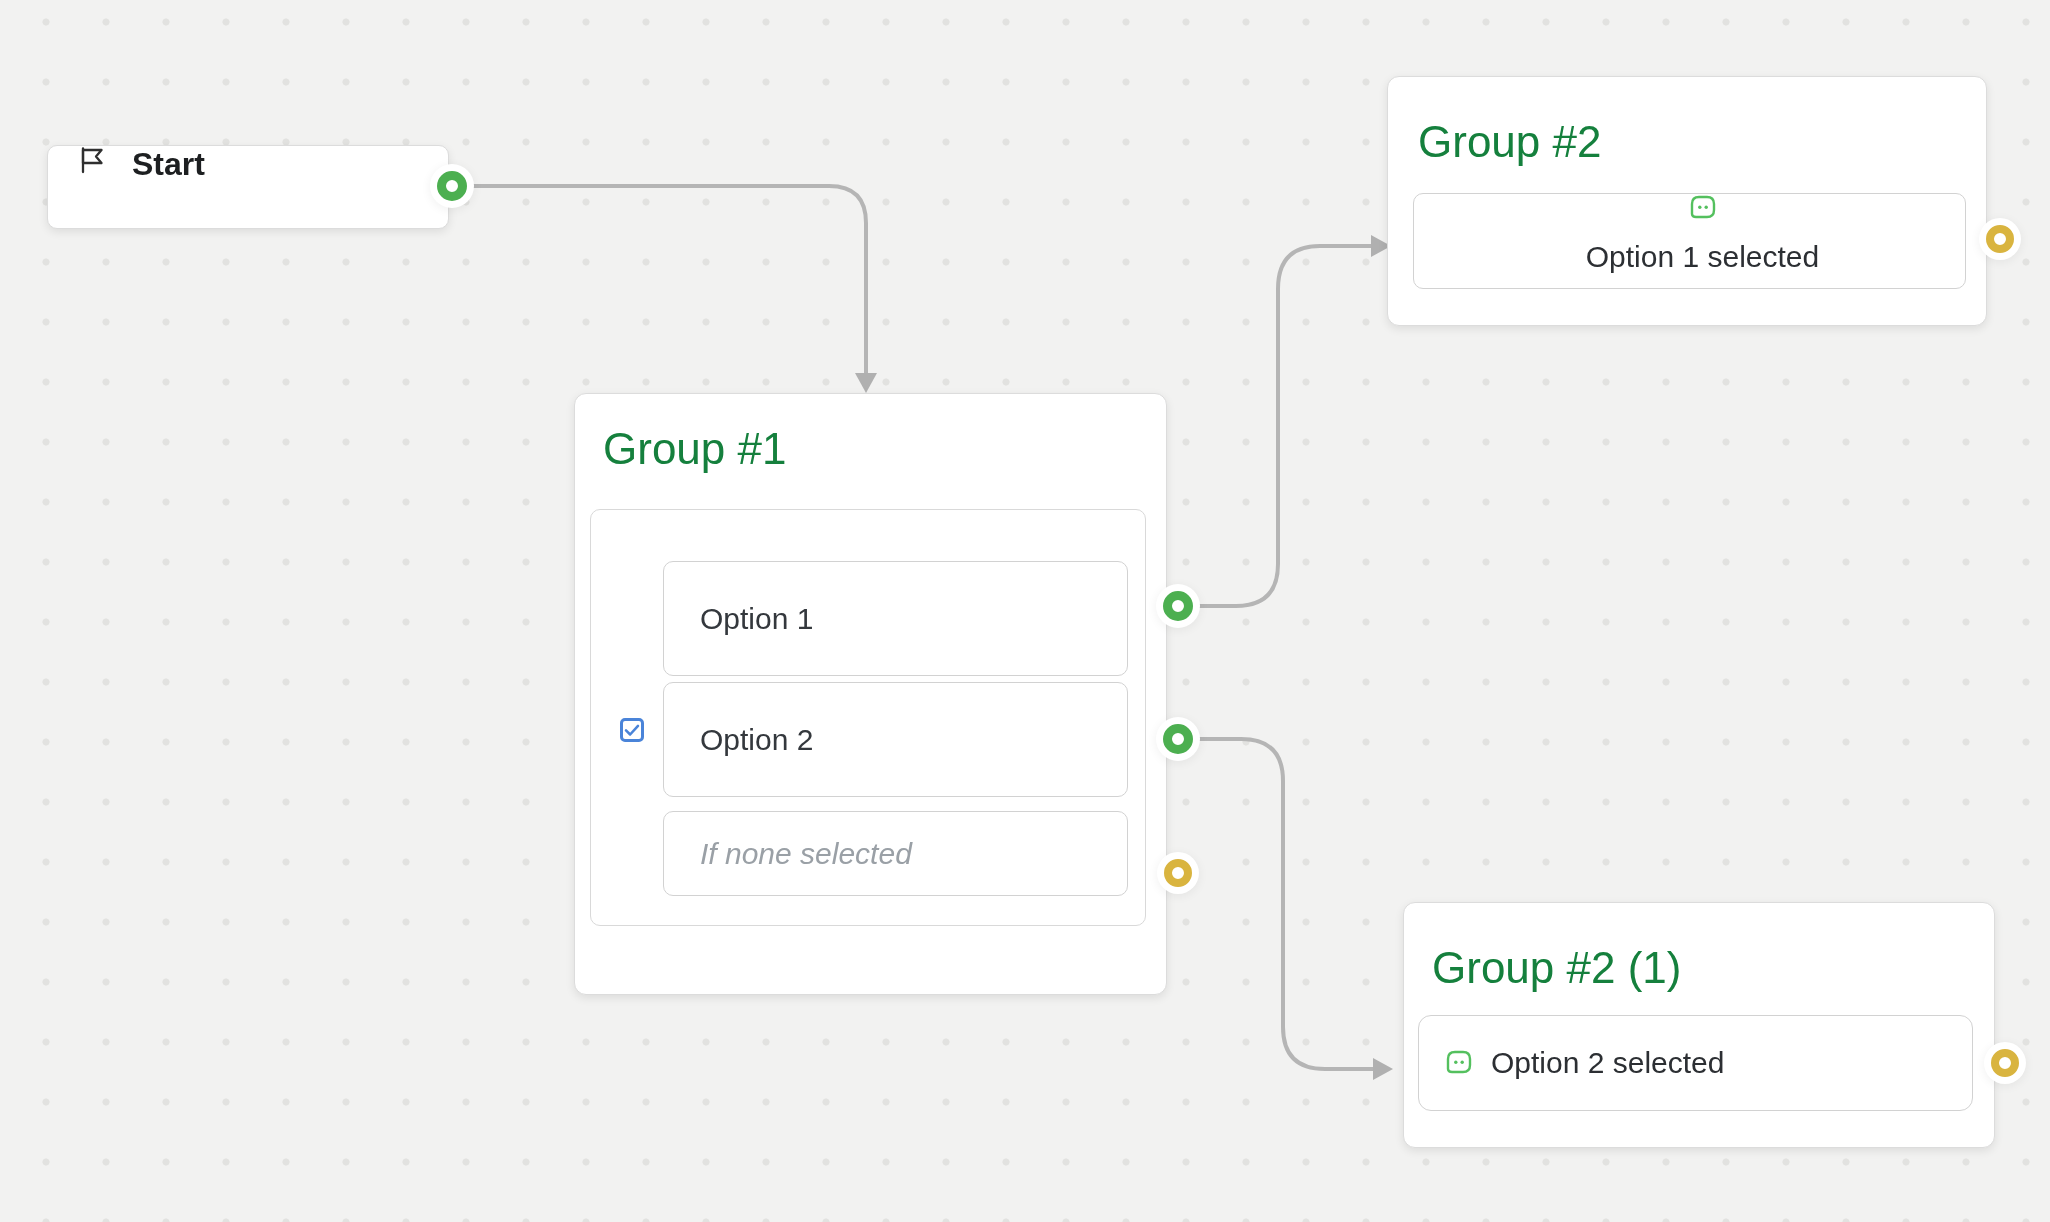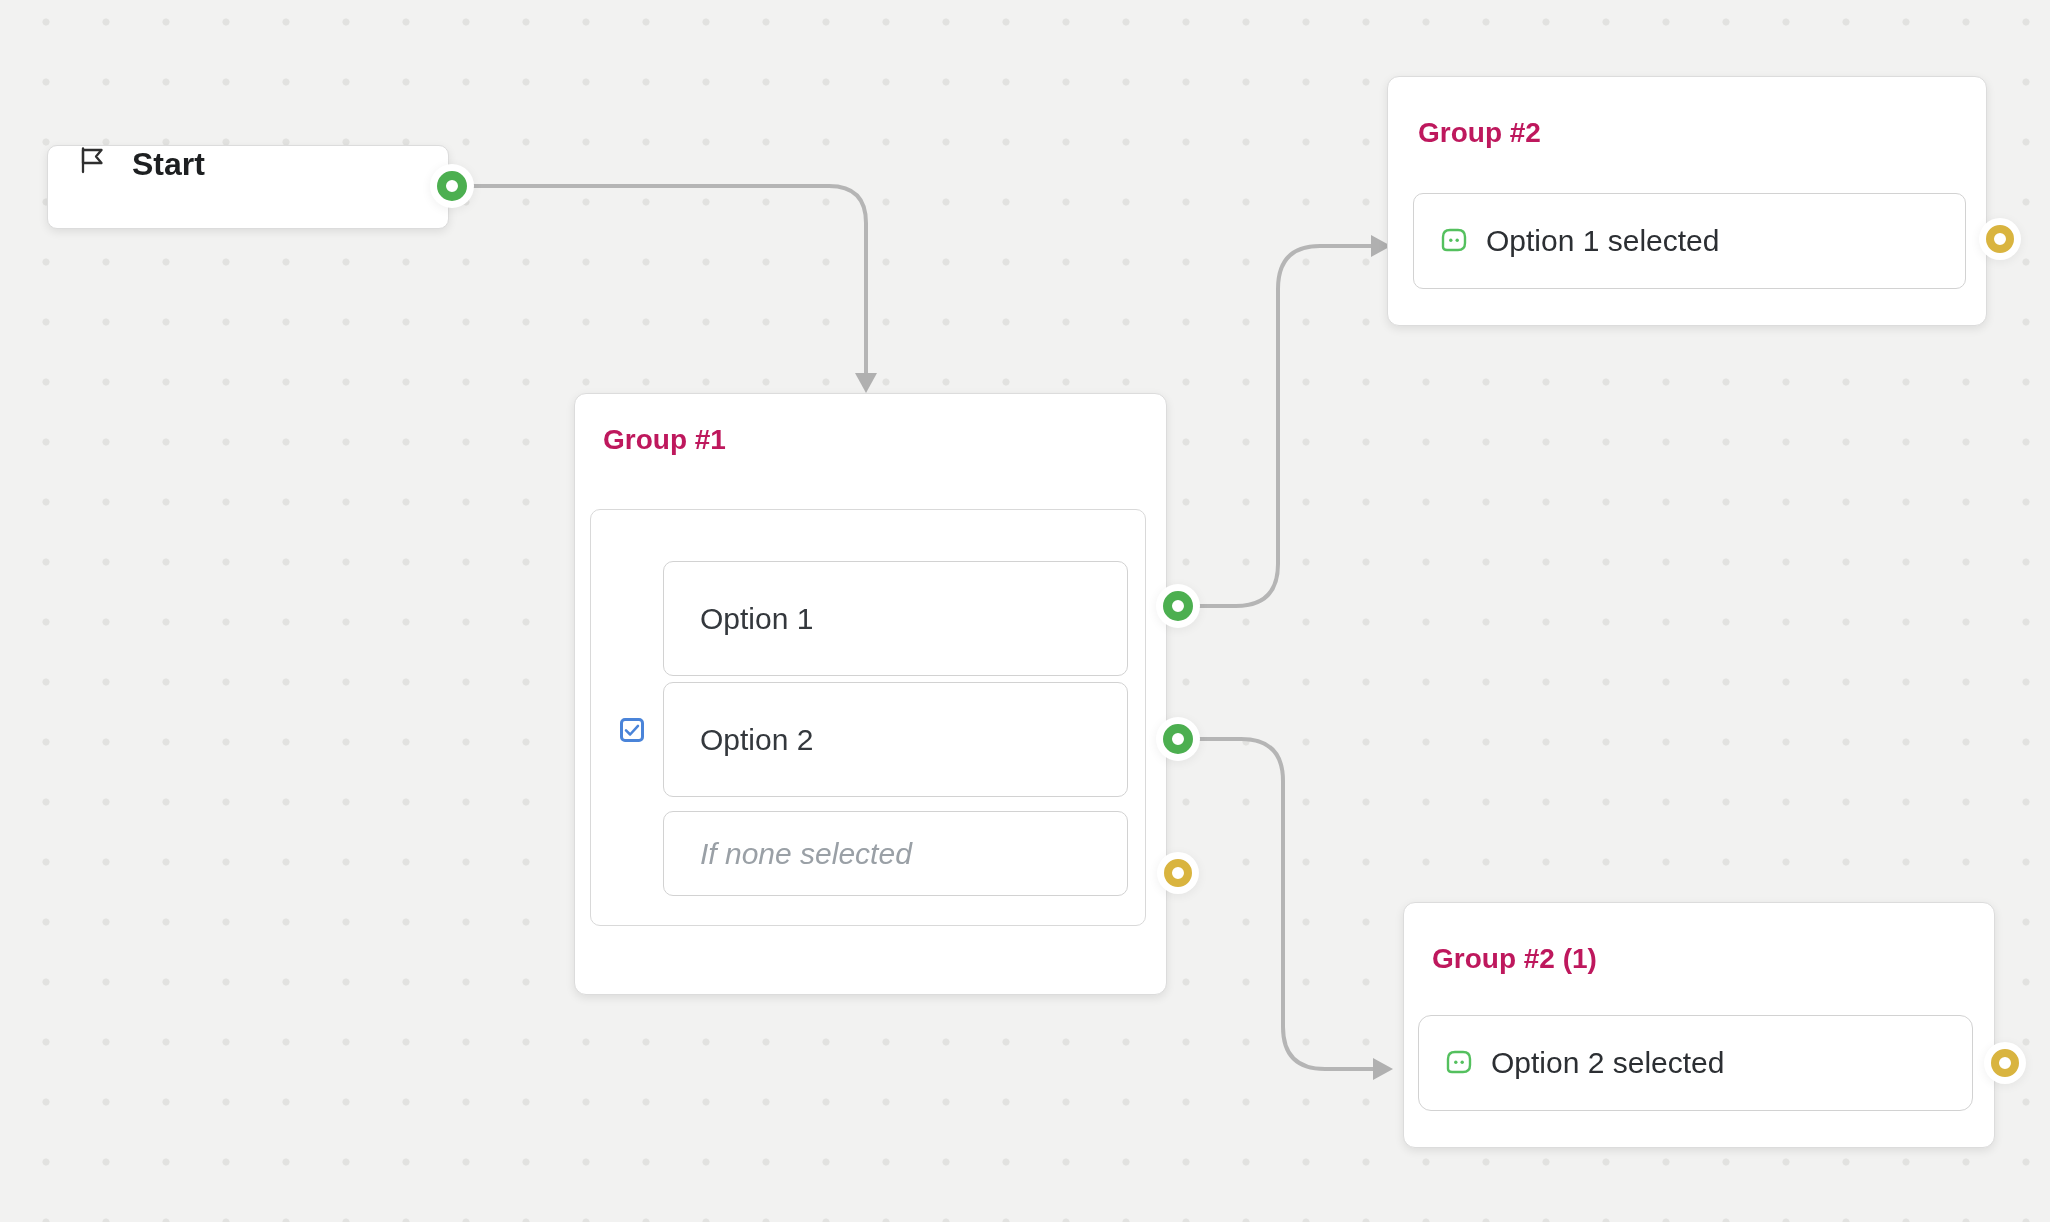--- a/index.html
+++ b/index.html
@@ -11,21 +11,21 @@
     background-size:60px 60px;background-position:16px 52px;
   }
   svg.connectors{position:absolute;left:0;top:0;width:2050px;height:1222px;}
   .node{position:absolute;background:#fff;border:1px solid #dcdcdc;border-radius:12px;
         box-shadow:0 3px 10px rgba(0,0,0,0.09);box-sizing:border-box;}
   
   .start{left:47px;top:145px;width:402px;height:84px;border-radius:10px;
          display:flex;gap:26px;padding-left:30px;}
   .title-text{font-size:32px;font-weight:bold;color:#1d1f21;white-space:nowrap;}
   
-  .group-title{position:absolute;font-size:28px;font-weight:bold;color:#be185d;white-space:nowrap;}
+  .group-title{position:absolute;font-size:44px;font-weight:normal;color:#15803d;white-space:nowrap;}
   .g1{left:574px;top:393px;width:593px;height:602px;padding-left:21px;}
   .g1 .group-title{left:28px;top:30px;}
   .btn-container{position:absolute;left:15px;top:115px;width:556px;height:417px;
                  border:1px solid #d9d9d9;border-radius:10px;box-sizing:border-box;background:#fff;}
   .opt-box{position:absolute;left:88px;width:465px;border:1px solid #d2d2d2;border-radius:10px;
            box-sizing:border-box;display:flex;align-items:center;padding-left:36px;
            font-size:30px;color:#34383d;background:#fff;}
   .opt1{top:167px;height:115px;}
   .opt2{top:288px;height:115px;align-items:center;}
   .optnone{top:417px;height:85px;font-style:italic;}
@@ -33,21 +33,21 @@
   .checkbox{position:absolute;left:45px;top:324px;width:24px;height:24px;
             border:3px solid #4a84d9;border-radius:5px;background:#fff;box-sizing:border-box;
             display:flex;align-items:center;justify-content:center;}
   .g2{left:1387px;top:76px;width:600px;height:250px;}
   .g2 .group-title{left:30px;top:40px;}
   .g21{left:1403px;top:902px;width:592px;height:246px;}
   .g21 .group-title{left:28px;top:40px;}
   .bubble{position:absolute;border:1px solid #d2d2d2;border-radius:10px;background:#fff;
           display:flex;align-items:center;gap:18px;padding-left:26px;box-sizing:border-box;
           font-size:30px;color:#2c2f33;}
-  .g2 .bubble{left:25px;top:116px;width:553px;height:96px;}
+  .g2 .bubble{left:25px;top:116px;width:553px;height:96px;flex-direction:column;}
   .g21 .bubble{left:14px;top:112px;width:555px;height:96px;border-radius:13px;}
   
   .port{position:absolute;border-radius:50%;background:#fff;box-sizing:border-box;
         box-shadow:0 0 0 7px #fff,0 2px 10px 8px rgba(0,0,0,0.05);}
   .port.green{width:30px;height:30px;border:9px solid #4caf50;}
   .port.yellow{width:28px;height:28px;border:8px solid #d9b43f;}
   .icon{flex:0 0 auto;display:block;}
 </style>
 </head>
 <body>

